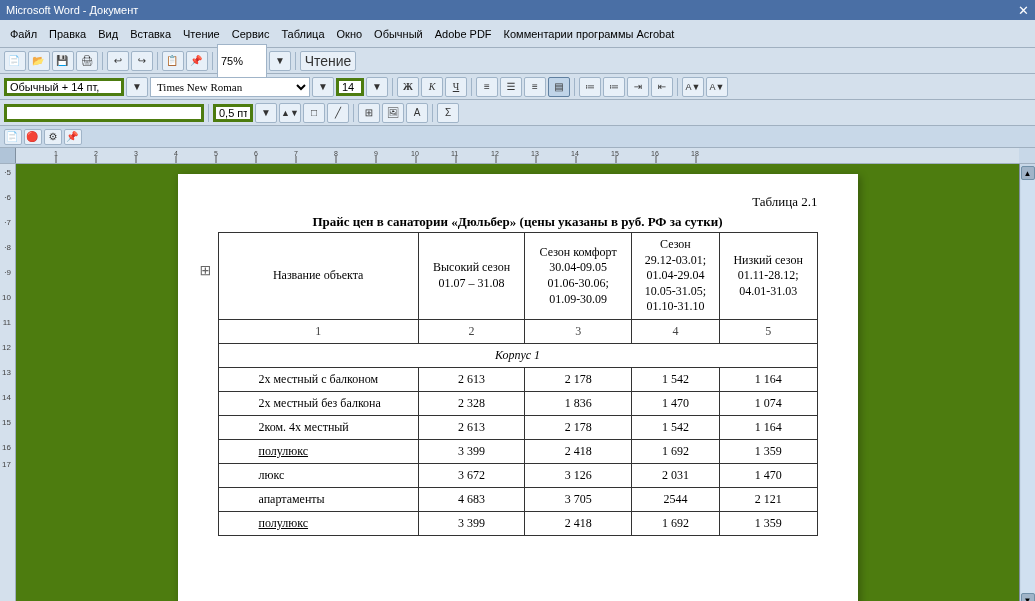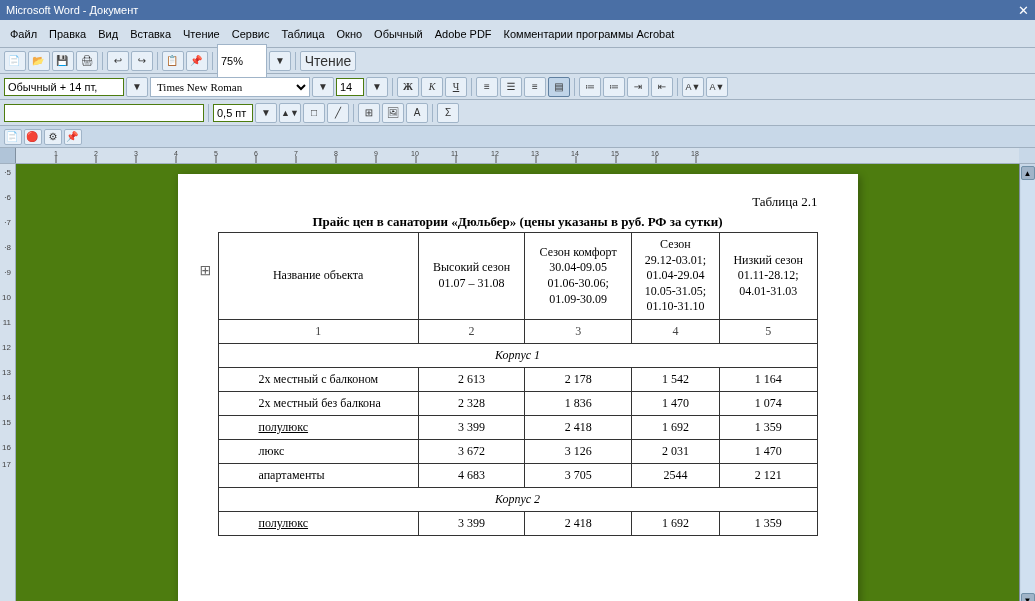--- a/index.html
+++ b/index.html
@@ -73,21 +73,21 @@
       font-family: Arial, sans-serif;
     }
     .tb-sep {
       width: 1px;
       height: 18px;
       background: #a0b4c8;
       margin: 0 2px;
     }
     .tb-input {
       height: 18px;
-      border: 1px solid #4d7c0f;
+      border: 3px solid #4d7c0f;
       background: white;
       font-size: 11px;
       padding: 0 3px;
       font-family: Arial, sans-serif;
     }
     .tb-select {
       height: 20px;
       border: 1px solid #a0b4c8;
       background: white;
       font-size: 11px;
@@ -411,42 +411,46 @@
                 <td>1 164</td>
               </tr>
               <tr>
                 <td class="left-align">2х местный без балкона</td>
                 <td>2 328</td>
                 <td>1 836</td>
                 <td>1 470</td>
                 <td>1 074</td>
               </tr>
               <tr>
+                <td class="left-align">2ком. 4х местный</td>
+                <td>2 613</td>
+                <td>2 178</td>
+                <td>1 542</td>
+                <td>1 164</td>
+              </tr>
+              <tr>
                 <td class="left-align" style="text-decoration: underline;">полулюкс</td>
                 <td>3 399</td>
                 <td>2 418</td>
                 <td>1 692</td>
                 <td>1 359</td>
               </tr>
               <tr>
                 <td class="left-align">люкс</td>
                 <td>3 672</td>
                 <td>3 126</td>
                 <td>2 031</td>
                 <td>1 470</td>
               </tr>
               <tr>
                 <td class="left-align">апартаменты</td>
                 <td>4 683</td>
                 <td>3 705</td>
                 <td>2544</td>
                 <td>2 121</td>
-              </tr>
-              <tr class="section-header">
-                <td colspan="5">Корпус 2</td>
               </tr>
               <tr>
                 <td class="left-align" style="text-decoration: underline;">полулюкс</td>
                 <td>3 399</td>
                 <td>2 418</td>
                 <td>1 692</td>
                 <td>1 359</td>
               </tr>
             </tbody>
         </table>

